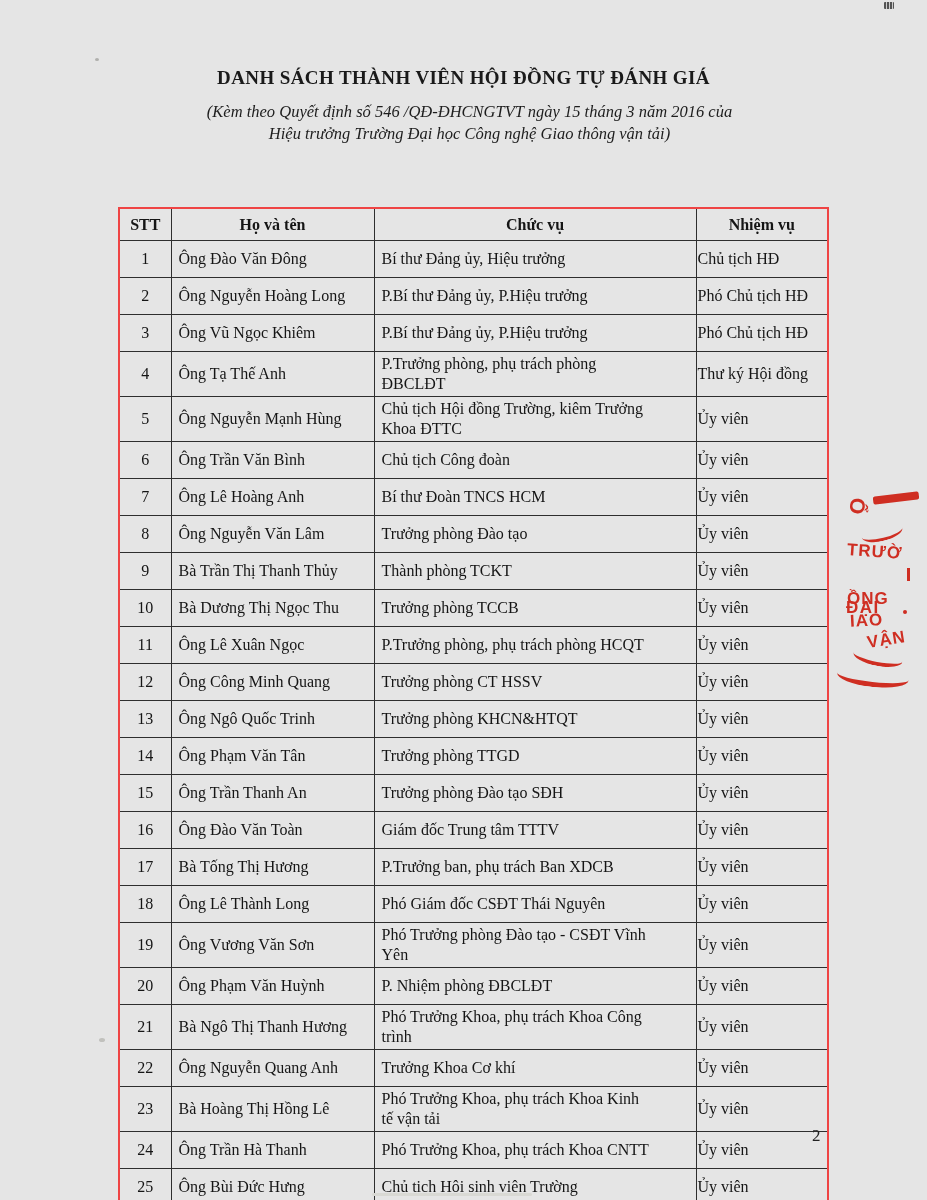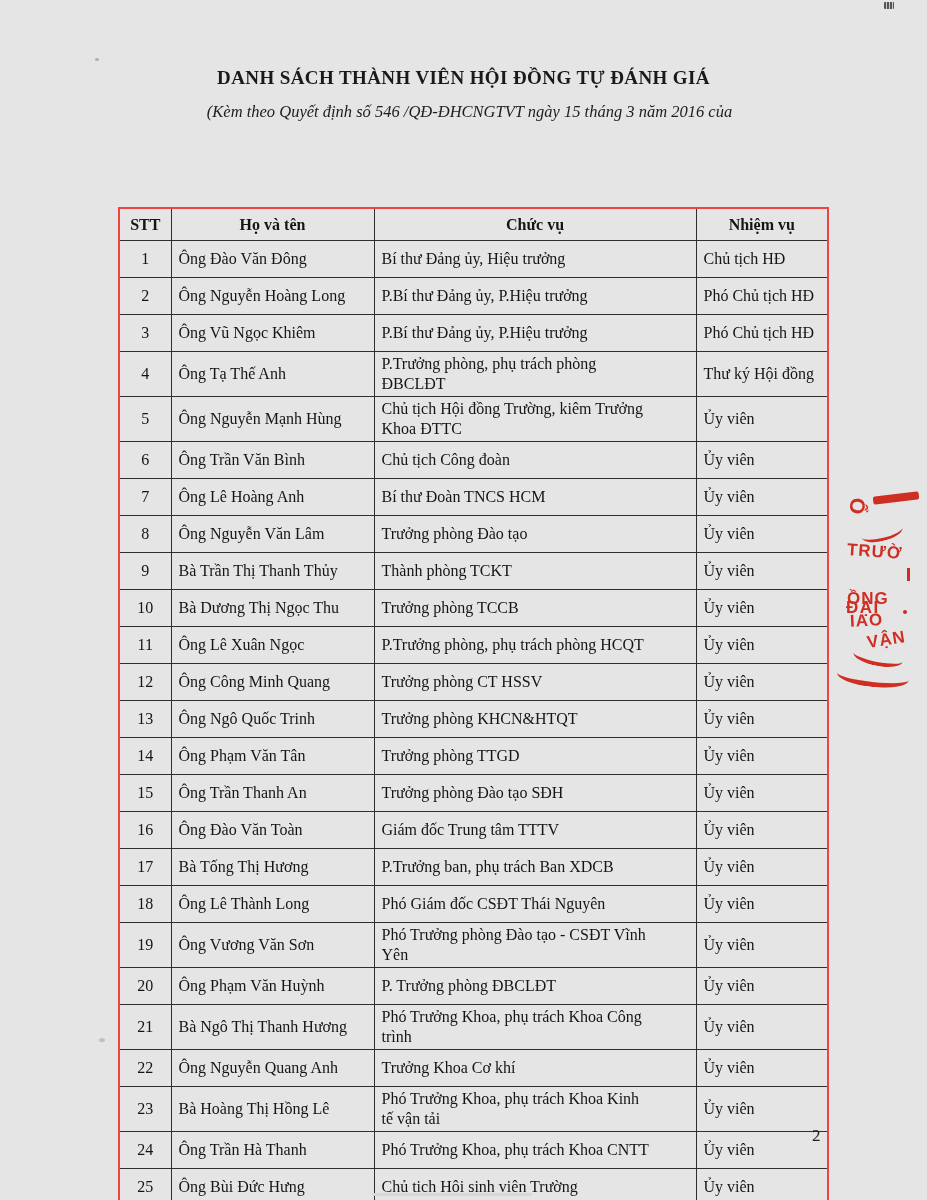--- a/index.html
+++ b/index.html
@@ -32,21 +32,21 @@
   .members-table th {
     font-size:16px; font-weight:bold; height:29px; text-align:center;
     padding:1px 2px;
   }
   .members-table td {
     height:32px; padding:2px 6px; vertical-align:middle; line-height:20px;
   }
   td.col-stt { text-align:center; padding:2px 2px; }
   td.col-name { padding-left:7px; }
   td.col-position { padding-left:7px; white-space:pre-line; }
-  td.col-duty { padding-left:7px; white-space:nowrap; }
+  td.col-duty { padding-left:1px; white-space:nowrap; }
 
   
   .page-number { position:absolute; left:812px; top:1126px; font-size:17px; color:#222; }
 
   
   .stamp {
     position:absolute; left:845px; top:486px; width:82px; height:195px;
     font-family:"Liberation Sans","DejaVu Sans",sans-serif;
     font-weight:bold; color:#cf2e22;
   }
@@ -74,20 +74,21 @@
 </style>
 </head>
 <body>
 
 <div class="page">
 
   <div class="doc-header">
     <div class="title-line">DANH SÁCH THÀNH VIÊN HỘI ĐỒNG TỰ ĐÁNH GIÁ</div>
     <div class="subtitle-block">
       <div class="subtitle-line">(Kèm theo Quyết định số 546 /QĐ-ĐHCNGTVT ngày 15 tháng 3 năm 2016 của</div>
+      <div class="subtitle-line">Hiệu trưởng Trường Đại học Công nghệ Giao thông vận tải)</div>
     </div>
   </div>
 
   <table class="members-table">
     <colgroup>
       <col style="width:52px">
       <col style="width:203px">
       <col style="width:322px">
       <col style="width:132px">
     </colgroup>
@@ -213,21 +214,21 @@
         <tr>
           <td class="col-stt">19</td>
           <td class="col-name">Ông Vương Văn Sơn</td>
           <td class="col-position">Phó Trưởng phòng Đào tạo - CSĐT Vĩnh
 Yên</td>
           <td class="col-duty">Ủy viên</td>
         </tr>
         <tr>
           <td class="col-stt">20</td>
           <td class="col-name">Ông Phạm Văn Huỳnh</td>
-          <td class="col-position">P. Trưởng phòng ĐBCLĐT</td>
+          <td class="col-position">P. Nhiệm phòng ĐBCLĐT</td>
           <td class="col-duty">Ủy viên</td>
         </tr>
         <tr>
           <td class="col-stt">21</td>
           <td class="col-name">Bà Ngô Thị Thanh Hương</td>
           <td class="col-position">Phó Trưởng Khoa, phụ trách Khoa Công
 trình</td>
           <td class="col-duty">Ủy viên</td>
         </tr>
         <tr>

